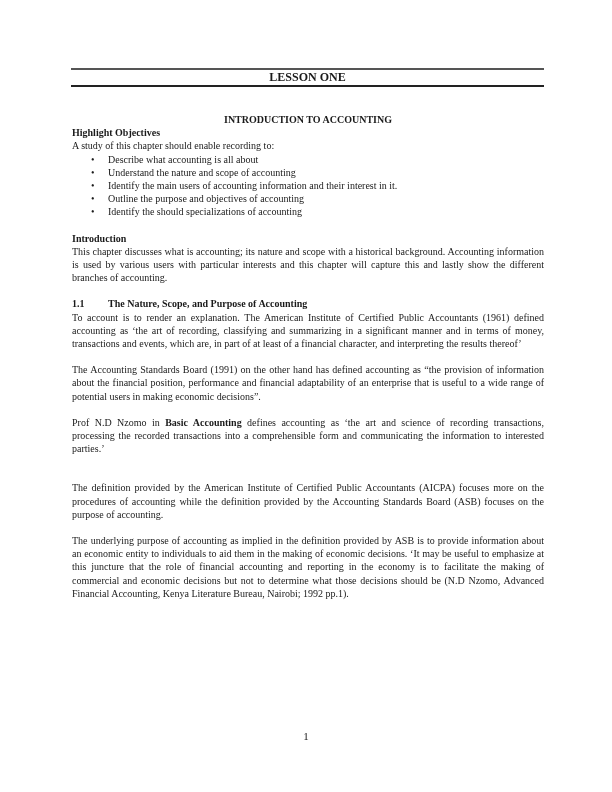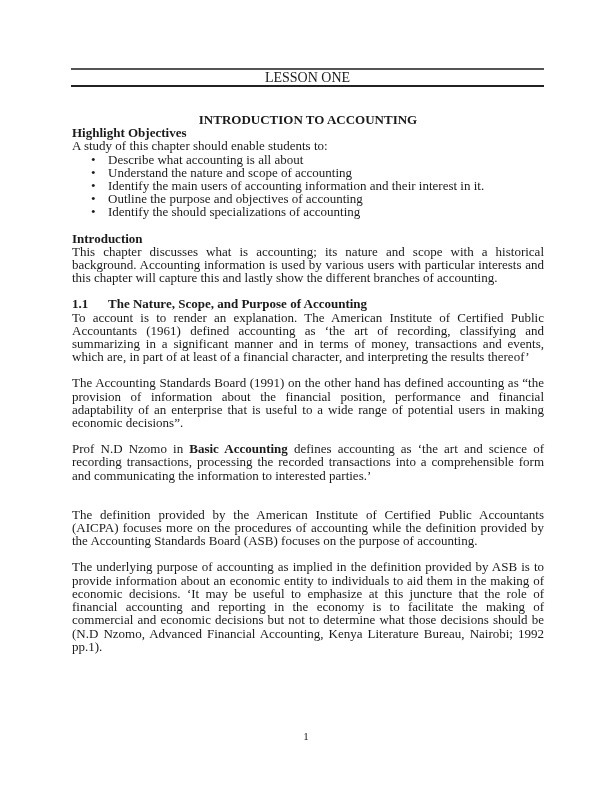--- a/index.html
+++ b/index.html
@@ -1,22 +1,22 @@
 <!DOCTYPE html>
 <html><head>
 <meta charset="utf-8">
 <style>
   html, body { margin: 0; padding: 0; background: #ffffff; }
   body { width: 612px; height: 792px; position: relative; overflow: hidden;
          font-family: "Liberation Serif", "DejaVu Serif", serif; color: #1a1a1a; }
   .rule-top { position: absolute; left: 71px; top: 68px; width: 473px; height: 2px; background: #555; }
   .rule-bottom { position: absolute; left: 71px; top: 85px; width: 473px; height: 1.5px; background: #222; }
   .lesson { position: absolute; left: 71px; top: 71px; width: 473px; text-align: center;
-            font-weight: normal; font-size: 14px; line-height: 13px; }
-  .content { position: absolute; left: 72px; top: 113px; width: 472px; font-size: 13px; line-height: 13.2px; }
+            font-weight: bold; font-size: 12px; line-height: 13px; }
+  .content { position: absolute; left: 72px; top: 113px; width: 472px; font-size: 10px; line-height: 13.2px; }
   .title { text-align: center; font-weight: bold; margin: 0; }
   .h { font-weight: bold; margin: 0; }
   p { margin: 0; text-align: justify; }
   .last-left { text-align-last: left; }
   ul { margin: 0; padding: 0 0 0 36px; list-style: none; }
   ul li { position: relative; padding-left: 0; }
   ul li .bullet { position: absolute; left: -17px; top: 0; }
   .gap { height: 13px; }
   .sec-num { display: inline-block; width: 36px; }
   .pagenum { position: absolute; left: 0; width: 612px; top: 730px; text-align: center; font-size: 11px; }
@@ -25,21 +25,21 @@
 <body>
 
 <div class="rule-top"></div>
 <div class="lesson">LESSON ONE</div>
 <div class="rule-bottom"></div>
 
 <div class="content">
   <div class="title">INTRODUCTION TO ACCOUNTING</div>
 
   <div class="h">Highlight Objectives</div>
-  <p class="last-left">A study of this chapter should enable students to:</p>
+  <p class="last-left">A study of this chapter should enable recording to:</p>
   <ul>
     <li><span class="bullet">•</span><span>Describe what accounting is all about</span></li>
     <li><span class="bullet">•</span><span>Understand the nature and scope of accounting</span></li>
     <li><span class="bullet">•</span><span>Identify the main users of accounting information and their interest in it.</span></li>
     <li><span class="bullet">•</span><span>Outline the purpose and objectives of accounting</span></li>
     <li><span class="bullet">•</span><span>Identify the should specializations of accounting</span></li>
   </ul>
 
   <div class="gap"></div>
   <div class="h">Introduction</div>

